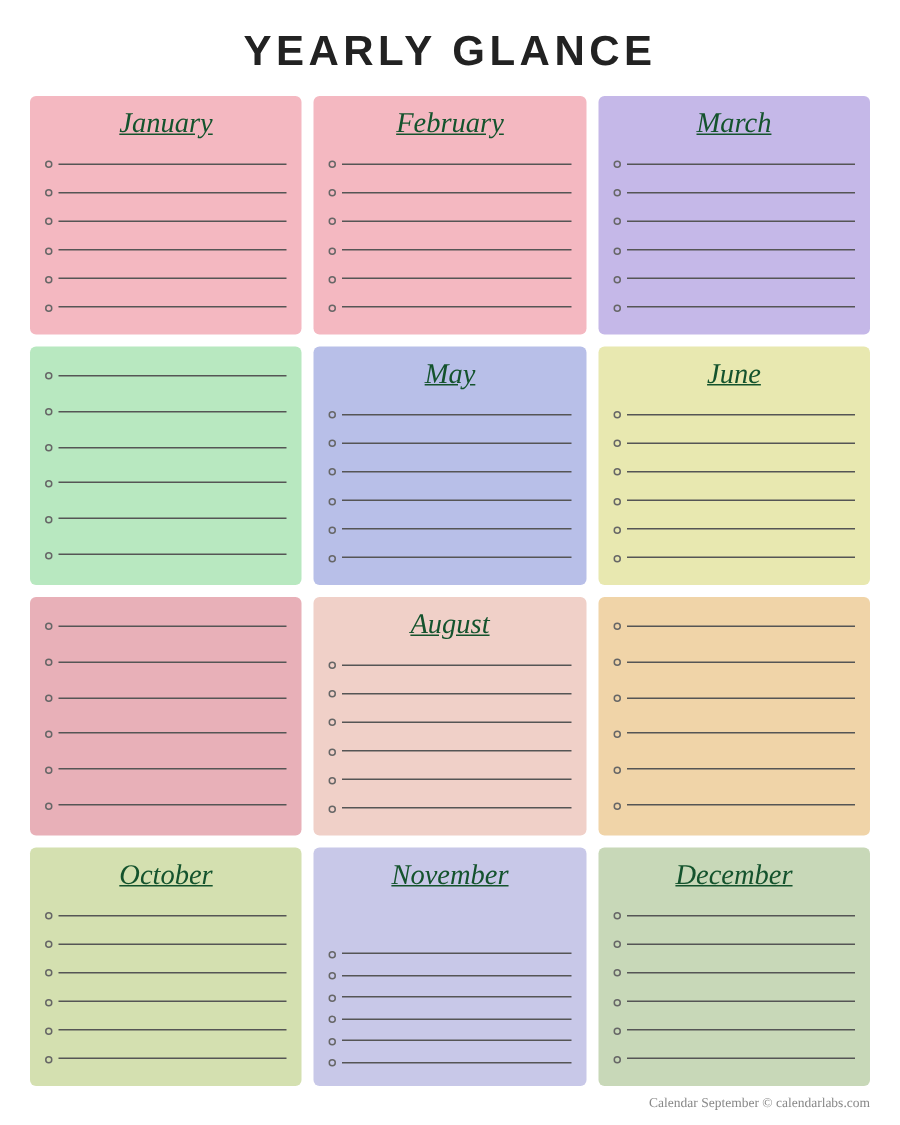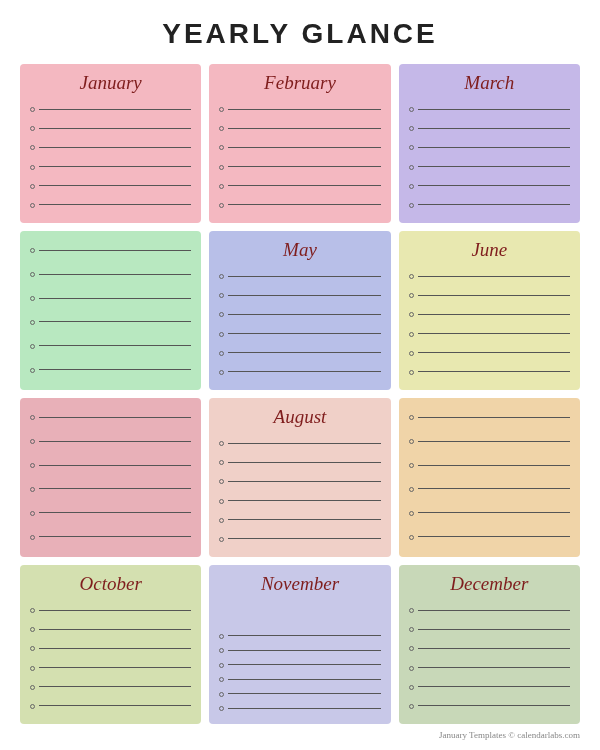--- a/index.html
+++ b/index.html
@@ -33,23 +33,24 @@
     .month-card {
       border-radius: 4px;
       padding: 8px 10px 8px 10px;
       display: flex;
       flex-direction: column;
     }
     .month-name {
       font-family: 'Brush Script MT', cursive, Georgia, serif;
       font-size: 19px;
       text-align: center;
-      color: #7f1d1d;
+      color: #14532d;
       margin-bottom: 6px;
       font-style: italic;
+      text-decoration: underline;
     }
     .lines-area {
       flex: 1;
       display: flex;
       flex-direction: column;
       justify-content: space-around;
     }
     .line-row {
       display: flex;
       align-items: center;
@@ -433,13 +434,13 @@
           <div class="dot"></div>
           <div class="line"></div>
         </div>
         <div class="line-row">
           <div class="dot"></div>
           <div class="line"></div>
         </div>
       </div>
     </div>
   </div>
-<div class="footer">January Templates © calendarlabs.com</div>
+<div class="footer">Calendar September © calendarlabs.com</div>
 
 </body></html>

